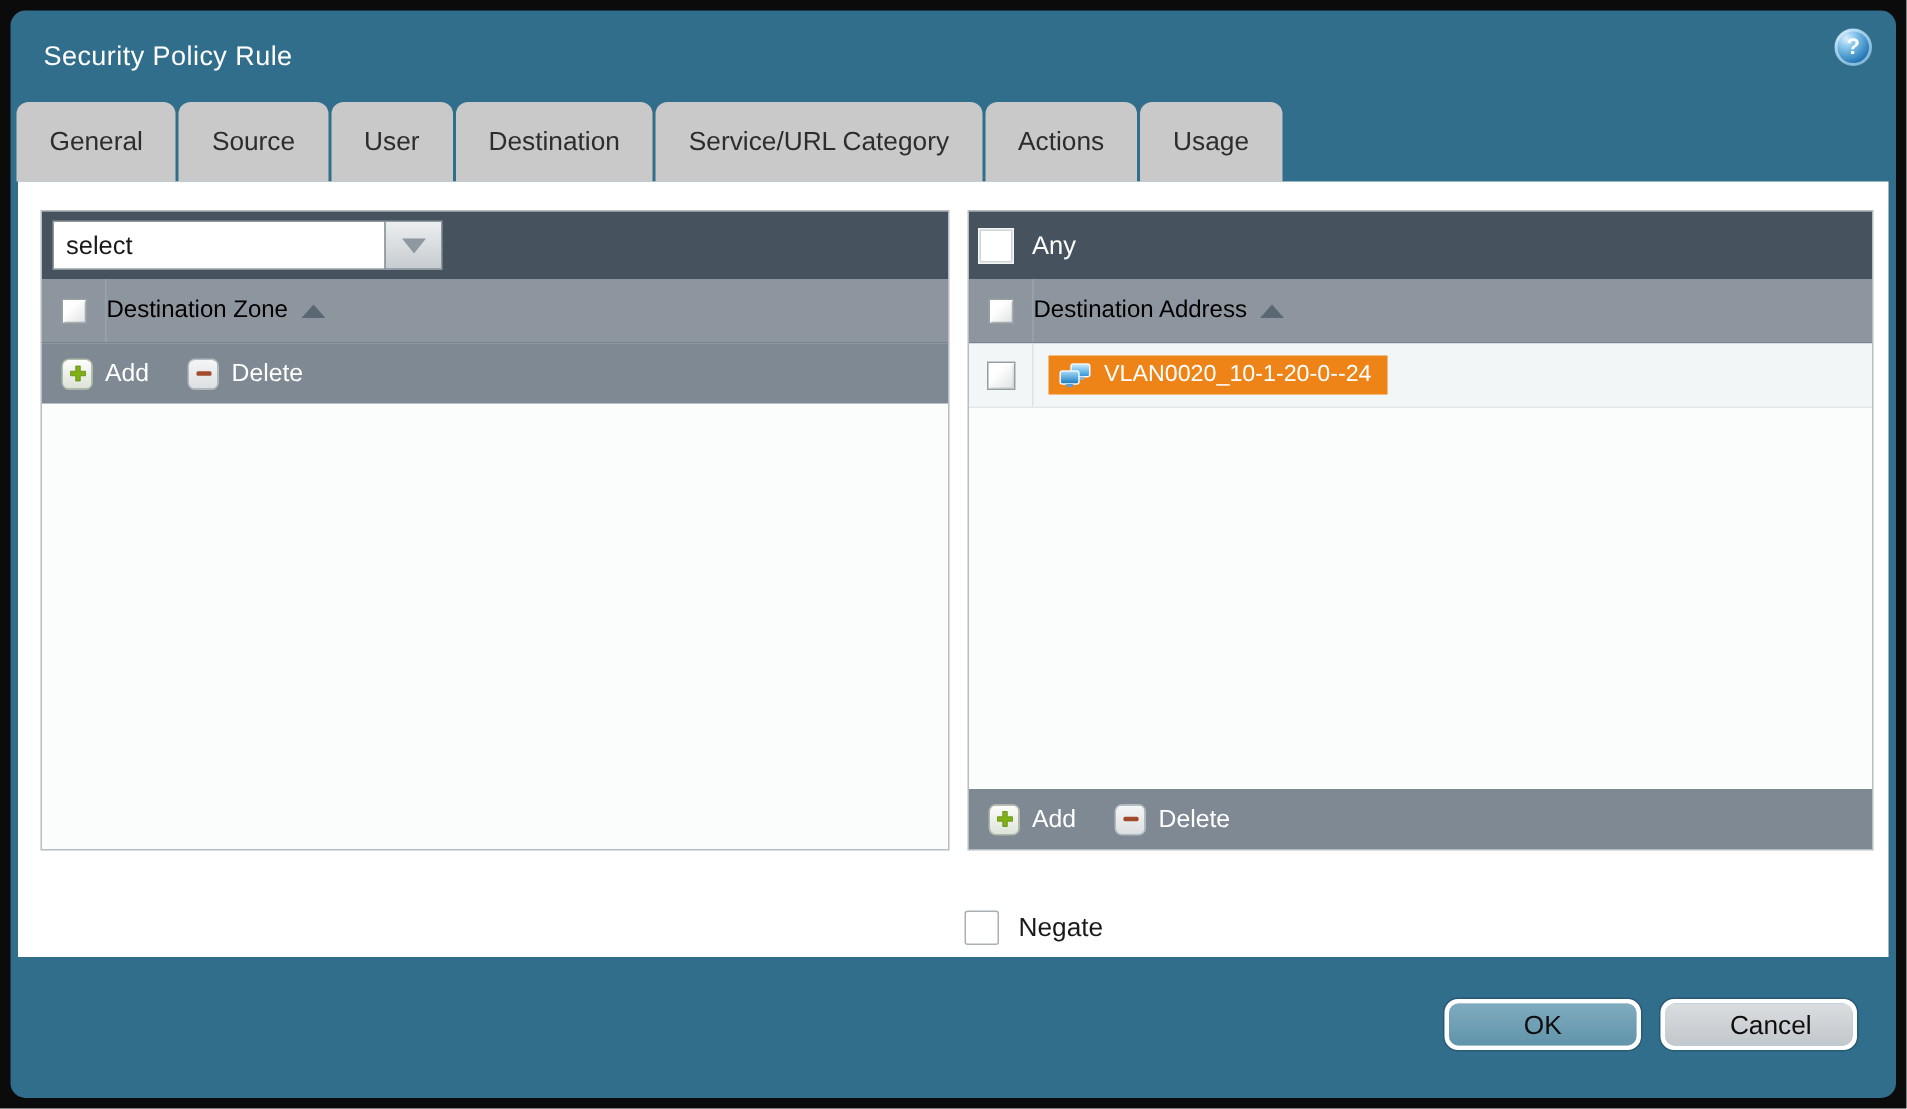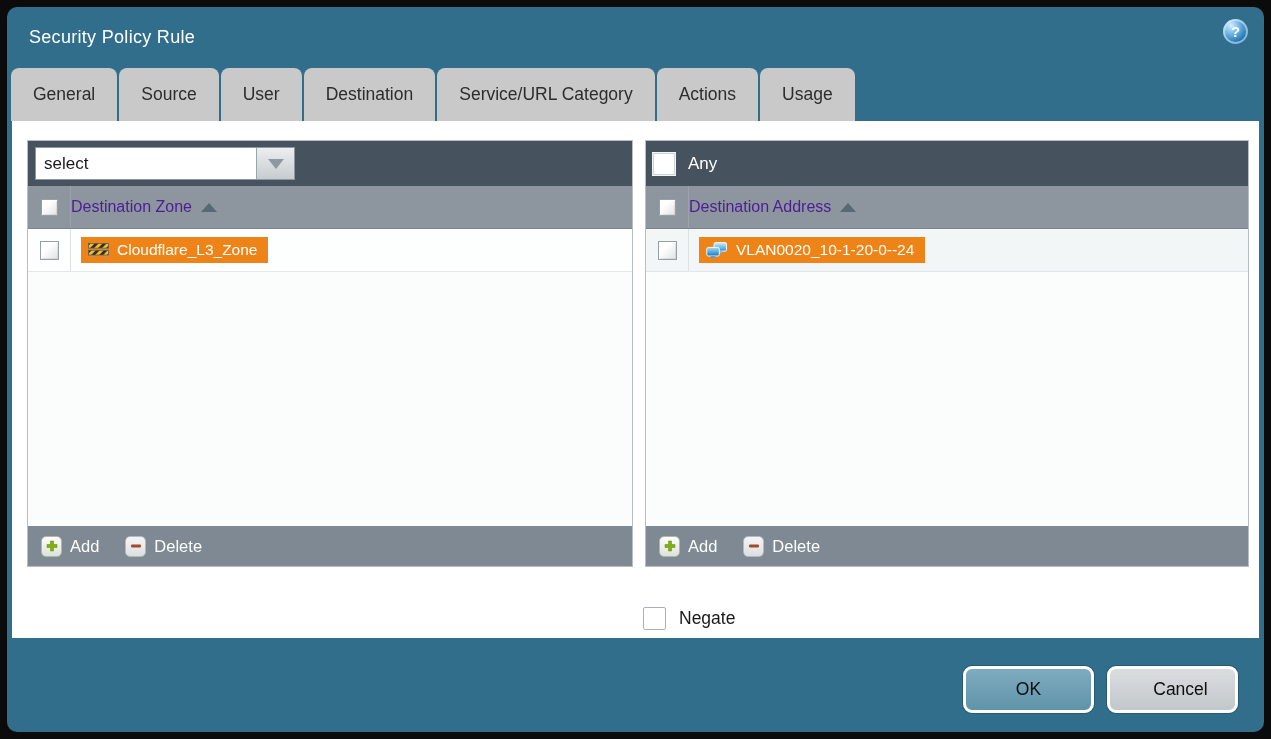--- a/index.html
+++ b/index.html
@@ -76,21 +76,21 @@
     border-left:8px solid transparent; border-right:8px solid transparent;
     border-top:10px solid #8d98a1;
   }
   
   .any-label { color:#ffffff; font-size:17px; margin-left:13px; }
   
   .col-header {
     height:43px; flex:0 0 43px;
     background:#8d969e; border-bottom:1px solid #7a848d;
     display:flex; align-items:center;
-    color:#4c1d95; font-size:16px;
+    color:#000000; font-size:16px;
   }
   .cb-col {
     width:43px; flex:0 0 43px; align-self:stretch;
     display:flex; align-items:center; justify-content:center;
     border-right:1px solid #9aa3ab;
   }
   .sort-asc {
     width:0; height:0; margin-left:9px; display:inline-block;
     border-left:8px solid transparent; border-right:8px solid transparent;
     border-bottom:9px solid #5a6873;
@@ -136,21 +136,21 @@
     position:absolute; left:631px; top:486px;
     display:flex; align-items:center; gap:13px;
     font-size:17.5px; color:#1a1a1a;
   }
   
   .dialog-footer {
     height:94px; display:flex; justify-content:flex-end;
     gap:13px; padding:28px 26px 0 0;
   }
   .btn {
-    width:131px; height:47px; border-radius:9px;
+    width:131px; height:34px; border-radius:9px;
     border:3px solid #ffffff;
     font-family:"Liberation Sans", sans-serif;
     font-size:17.5px; color:#0e0e0e; cursor:pointer;
     box-shadow:0 0 0 1px rgba(0,0,0,.18);
   }
   .btn.ok { background:linear-gradient(180deg,#7fabbf,#6094aa); }
   .btn.cancel { background:linear-gradient(180deg,#dadde0,#c2c7cb);padding-left:16px; }
 </style>
 </head>
 <body>
@@ -200,36 +200,20 @@
           </span>
         </div>
       </div>
       <div class="col-header">
         <span class="cb-col">
           <span class="cb" style="width:17px;height:17px;"></span>
         </span>
         <span>Destination Zone</span>
         <span class="sort-asc"></span>
       </div>
-      <div class="rows">
-        <div class="row">
-          <span class="cb-col">
-            <span class="cb"></span>
-          </span>
-          <span class="pill">
-            <svg width="21" height="16" viewBox="0 0 22 17">
-              <rect x="2.6" y="5" width="2.2" height="11" fill="#9aa0a6"></rect>
-              <rect x="17.2" y="5" width="2.2" height="11" fill="#9aa0a6"></rect>
-              <rect x="0.5" y="1.5" width="21" height="5" fill="url(#zstripe)" stroke="#5c5c5c" stroke-width="0.8"></rect>
-              <rect x="0.5" y="8.8" width="21" height="5" fill="url(#zstripe)" stroke="#5c5c5c" stroke-width="0.8"></rect>
-            </svg>
-            <span>Cloudflare_L3_Zone</span>
-          </span>
-        </div>
-      </div>
       <div class="panel-footer">
         <span class="footbtn">
           <span class="badge add">
             <svg width="12" height="12" viewBox="0 0 12 12">
                 <path d="M4.5 1h3v3.5H11v3H7.5V11h-3V7.5H1v-3h3.5z" fill="#7FB114" stroke="#5e860d" stroke-width="0.5"></path>
               </svg>
           </span>
           <span>Add</span>
         </span>
         <span class="footbtn disabled">

